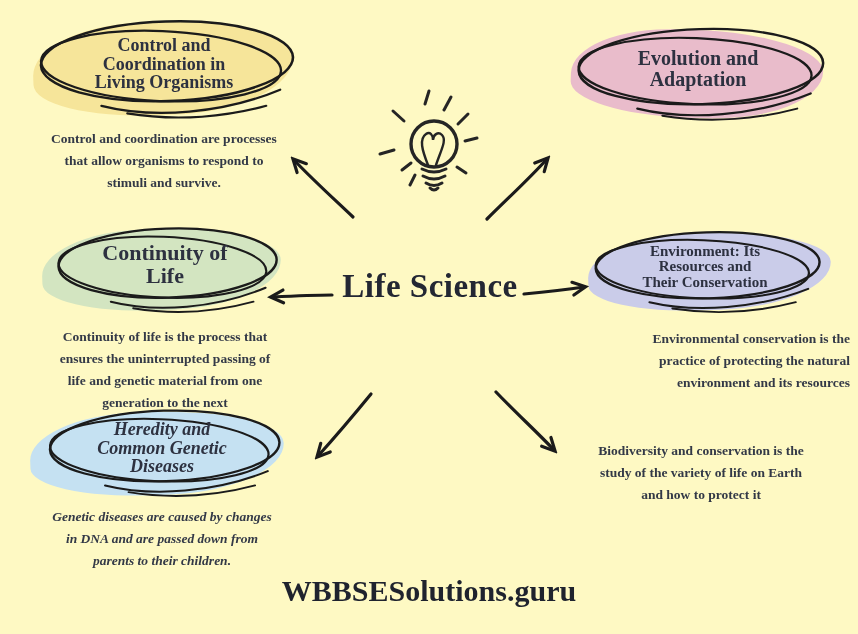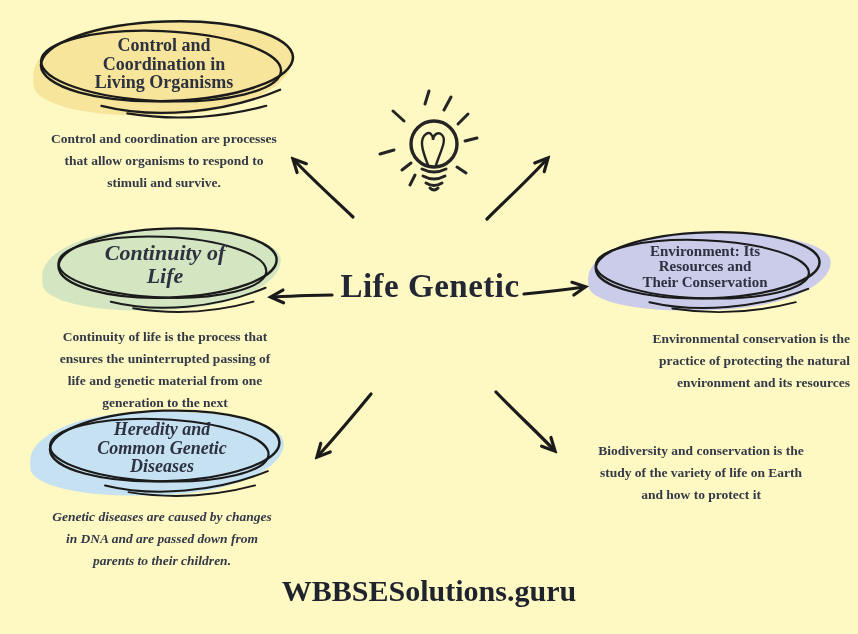--- a/index.html
+++ b/index.html
@@ -65,32 +65,43 @@
       <div class="bubble-title" style="font-size:18px;">Control and
 Coordination in
 Living Organisms</div>
     </div>
     <div class="node-desc" style="margin-top:8px;">Control and coordination are processes
 that allow organisms to respond to
 stimuli and survive.</div>
   </div>
 
   <div class="node" style="left:552px;top:22px;width:292px;">
+    <div class="bubble" style="width:260px;height:100px;">
+      <div class="blob" style="transform: rotate(2deg); background: rgb(233, 188, 203);"></div>
+      <svg class="sketch" viewBox="0 0 270 112" preserveAspectRatio="none">
+        <ellipse cx="138" cy="50" rx="127" ry="42" fill="none" stroke="#1b1b1b" stroke-width="2.6" transform="rotate(-2 138 50)"></ellipse>
+        <ellipse cx="132" cy="55" rx="121" ry="37" fill="none" stroke="#1b1b1b" stroke-width="2.4" transform="rotate(2.5 132 55)"></ellipse>
+        <path d="M72,97 C125,111 195,105 252,80" fill="none" stroke="#1b1b1b" stroke-width="2.4" stroke-linecap="round"></path>
+        <path d="M98,105 C150,114 200,108 238,97" fill="none" stroke="#1b1b1b" stroke-width="2.2" stroke-linecap="round"></path>
+      </svg>
+      <div class="bubble-title" style="font-size:20px;">Evolution and
+Adaptation</div>
+    </div>
   </div>
 
   <div class="node" style="left:20px;top:222px;width:290px;">
     <div class="bubble" style="width:232px;height:92px;">
       <div class="blob" style="left: -3%; width: 103%; background: rgb(211, 229, 193);"></div>
       <svg class="sketch" viewBox="0 0 270 112" preserveAspectRatio="none">
         <ellipse cx="138" cy="50" rx="127" ry="42" fill="none" stroke="#1b1b1b" stroke-width="2.8" transform="rotate(-2 138 50)"></ellipse>
         <ellipse cx="132" cy="55" rx="121" ry="37" fill="none" stroke="#1b1b1b" stroke-width="2.5" transform="rotate(2.5 132 55)"></ellipse>
         <path d="M72,97 C125,111 195,105 252,80" fill="none" stroke="#1b1b1b" stroke-width="2.5" stroke-linecap="round"></path>
         <path d="M98,105 C150,114 200,108 238,97" fill="none" stroke="#1b1b1b" stroke-width="2.3" stroke-linecap="round"></path>
       </svg>
-      <div class="bubble-title" style="font-size:22px;font-style:italic;">Continuity of
+      <div class="bubble-title" style="font-size:22px;">Continuity of
 Life</div>
     </div>
     <div class="node-desc" style="margin-top:12px;">Continuity of life is the process that
 ensures the uninterrupted passing of
 life and genetic material from one
 generation to the next</div>
   </div>
 
   <div class="node" style="left:560px;top:226px;width:290px;">
     <div class="bubble" style="width:238px;height:88px;">
@@ -147,21 +158,21 @@
       <path d="M21,27 L32,37"></path>
       <path d="M96,30 L86,40"></path>
       <path d="M8,70 L22,66"></path>
       <path d="M105,54 L93,57"></path>
       <path d="M30,86 L39,79"></path>
       <path d="M94,89 L85,83"></path>
       <path d="M38,101 L43,91"></path>
     </g>
   </svg>
 
-  <div class="center-title">Life Genetic</div>
+  <div class="center-title">Life Science</div>
 
   <svg class="arrows" width="858" height="634" viewBox="0 0 858 634">
     <defs>
       <marker id="ah" viewBox="0 0 12 12" refX="9" refY="6" markerWidth="6" markerHeight="6" orient="auto-start-reverse">
         <path d="M2,2 L10,6 L2,10" fill="none" stroke="#1b1b1b" stroke-width="2" stroke-linecap="round"></path>
       </marker>
     </defs>
     <g fill="none" stroke="#1b1b1b" stroke-width="3.2" stroke-linecap="round">
       <path d="M353,217 C333,198 313,180 294,160" marker-end="url(#ah)"></path>
       <path d="M487,219 C508,198 528,180 547,159" marker-end="url(#ah)"></path>

